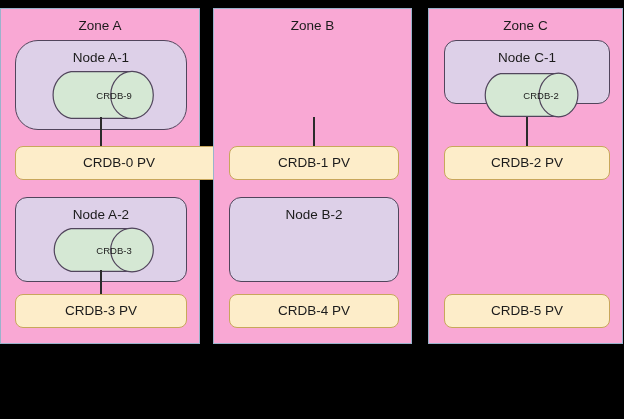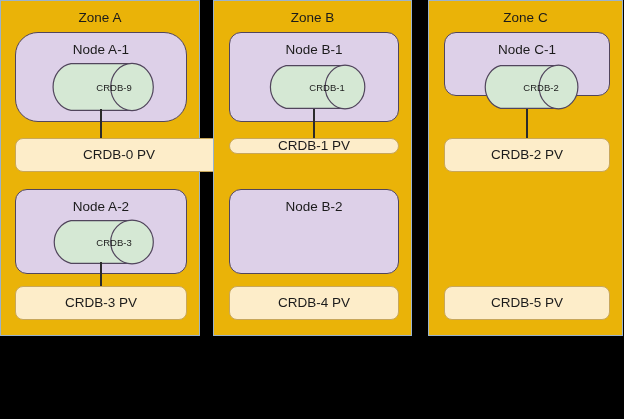--- a/index.html
+++ b/index.html
@@ -2,21 +2,21 @@
 <html><head>
 <meta charset="utf-8">
 <style>
   html,body{margin:0;padding:0;background:#000;}
   body{width:624px;height:419px;overflow:hidden;
        font-family:"Liberation Sans","DejaVu Sans",sans-serif;
        -webkit-font-smoothing:antialiased;}
   #canvas{position:relative;width:624px;height:419px;background:#000;}
 
   
-  .zone{position:absolute;top:0;height:336px;background:#eab308;
+  .zone{position:absolute;top:8px;height:336px;background:#f9a8d4;
         border:1px solid #9ab3cc;box-sizing:border-box;}
   .zone-title{position:absolute;left:0;right:0;top:9px;text-align:center;
               font-size:13.5px;color:#1b1b1b;line-height:16px;}
 
   
   .node{position:absolute;background:#ddd0e8;border:1px solid #51455c;
         border-radius:12px;box-sizing:border-box;}
   .node-title{position:absolute;left:0;right:0;top:9px;text-align:center;
               font-size:13.5px;color:#1b1b1b;line-height:16px;}
 
@@ -75,34 +75,23 @@
     <div class="conn" style="left:99px;top:261px;height:26px;"></div>
 
     <div class="pv" style="left:14px;top:285px;width:172px;height:34px;">
       <span class="pv-label">CRDB-3 PV</span>
     </div>
   </div>
 
   <div class="zone" style="left:213px;width:199px;">
     <div class="zone-title">Zone B</div>
 
-    <div class="node" style="left:15px;top:31px;width:170px;height:90px;">
-      <div class="node-title">Node B-1</div>
-      <div class="cyl" style="left:36px;top:32px;width:99px;height:45px;">
-        <svg width="99" height="45" viewBox="0 0 99 45">
-          <path d="M 20 0.7 L 79 0.7 A 19.8 21.8 0 0 1 79 43.3 L 20 43.3
-                   A 19.8 21.8 0 0 1 20 0.7 Z" fill="#d5e8d4" stroke="#51455c" stroke-width="1.2"></path>
-          <ellipse cx="79" cy="22" rx="19.8" ry="21.8" fill="#d5e8d4" stroke="#51455c" stroke-width="1.2"></ellipse>
-        </svg>
-        <div class="cyl-label" style="left:9px;width:104px;">CRDB-1</div>
-      </div>
-    </div>
     <div class="conn" style="left:99px;top:108px;height:30px;"></div>
 
-    <div class="pv" style="left:15px;top:137px;width:170px;height:16px;">
+    <div class="pv" style="left:15px;top:137px;width:170px;height:34px;">
       <span class="pv-label">CRDB-1 PV</span>
     </div>
 
     <div class="node" style="left:15px;top:188px;width:170px;height:85px;">
       <div class="node-title">Node B-2</div>
     </div>
 
     <div class="pv" style="left:15px;top:285px;width:170px;height:34px;">
       <span class="pv-label">CRDB-4 PV</span>
     </div>

